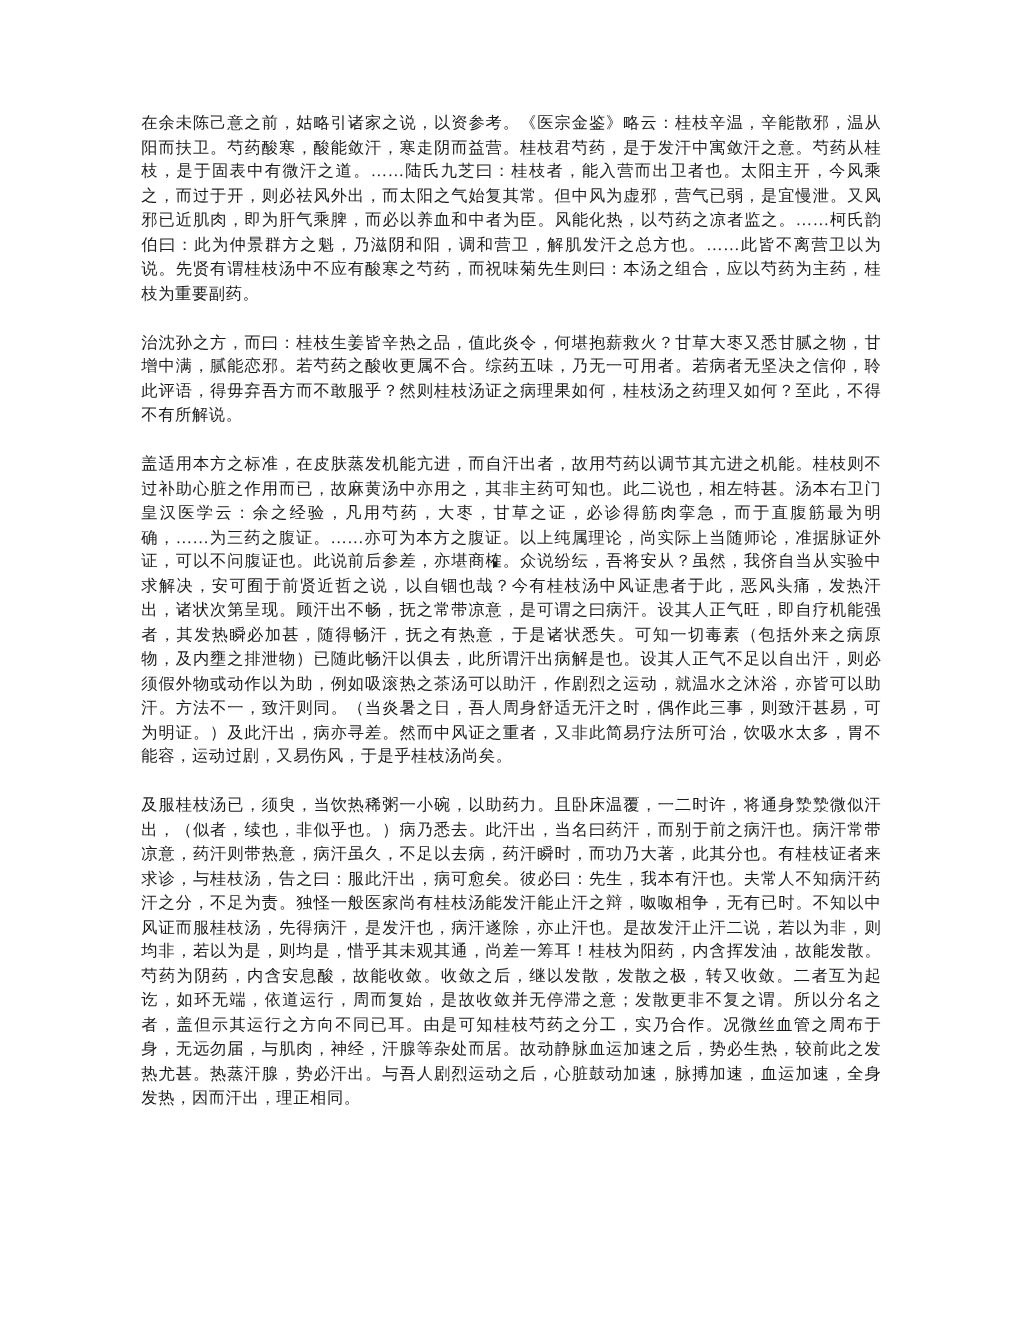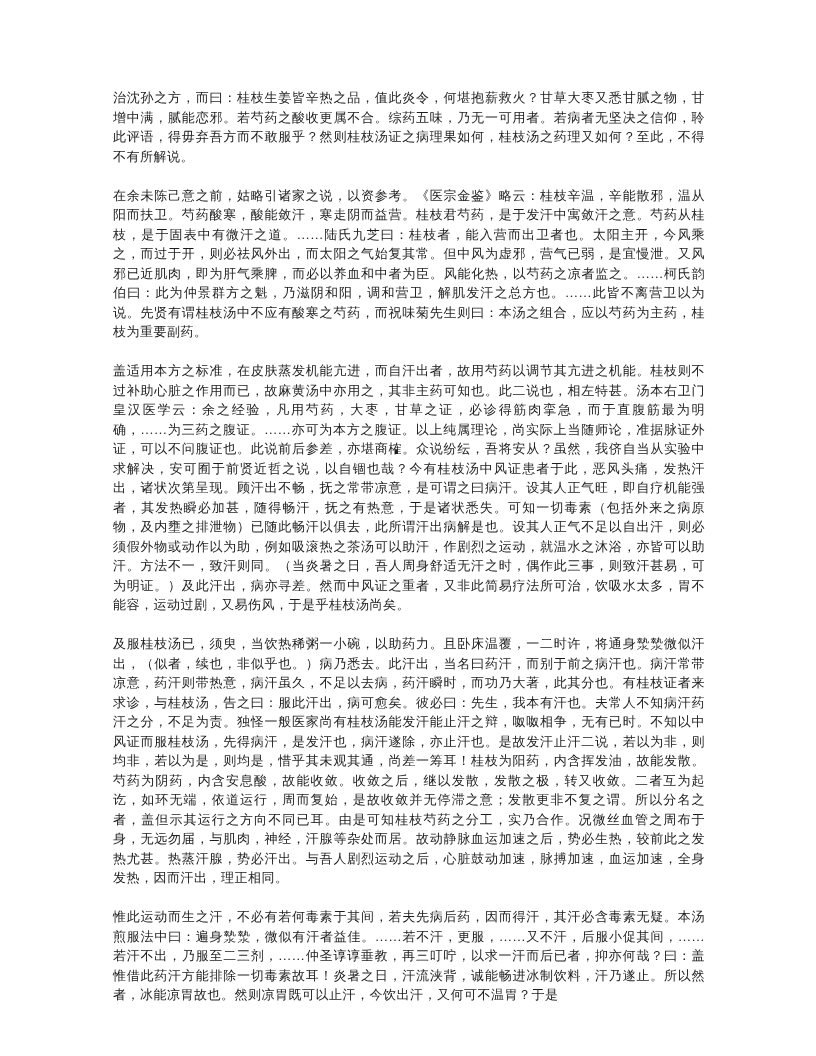--- a/index.html
+++ b/index.html
@@ -33,19 +33,18 @@
   }
   .para:last-child {
     margin-bottom: 0;
   }
 </style>
 </head>
 <body>
 
 <div class="page">
   <div class="text-block">
+      <p class="para">在余未陈己意之前，姑略引诸家之说，以资参考。《医宗金鉴》略云：桂枝辛温，辛能散邪，温从阳而扶卫。芍药酸寒，酸能敛汗，寒走阴而益营。桂枝君芍药，是于发汗中寓敛汗之意。芍药从桂枝，是于固表中有微汗之道。……陆氏九芝曰：桂枝者，能入营而出卫者也。太阳主开，今风乘之，而过于开，则必祛风外出，而太阳之气始复其常。但中风为虚邪，营气已弱，是宜慢泄。又风邪已近肌肉，即为肝气乘脾，而必以养血和中者为臣。风能化热，以芍药之凉者监之。……柯氏韵伯曰：此为仲景群方之魁，乃滋阴和阳，调和营卫，解肌发汗之总方也。……此皆不离营卫以为说。先贤有谓桂枝汤中不应有酸寒之芍药，而祝味菊先生则曰：本汤之组合，应以芍药为主药，桂枝为重要副药。</p>
       <p class="para">治沈孙之方，而曰：桂枝生姜皆辛热之品，值此炎令，何堪抱薪救火？甘草大枣又悉甘腻之物，甘增中满，腻能恋邪。若芍药之酸收更属不合。综药五味，乃无一可用者。若病者无坚决之信仰，聆此评语，得毋弃吾方而不敢服乎？然则桂枝汤证之病理果如何，桂枝汤之药理又如何？至此，不得不有所解说。</p>
-      <p class="para">在余未陈己意之前，姑略引诸家之说，以资参考。《医宗金鉴》略云：桂枝辛温，辛能散邪，温从阳而扶卫。芍药酸寒，酸能敛汗，寒走阴而益营。桂枝君芍药，是于发汗中寓敛汗之意。芍药从桂枝，是于固表中有微汗之道。……陆氏九芝曰：桂枝者，能入营而出卫者也。太阳主开，今风乘之，而过于开，则必祛风外出，而太阳之气始复其常。但中风为虚邪，营气已弱，是宜慢泄。又风邪已近肌肉，即为肝气乘脾，而必以养血和中者为臣。风能化热，以芍药之凉者监之。……柯氏韵伯曰：此为仲景群方之魁，乃滋阴和阳，调和营卫，解肌发汗之总方也。……此皆不离营卫以为说。先贤有谓桂枝汤中不应有酸寒之芍药，而祝味菊先生则曰：本汤之组合，应以芍药为主药，桂枝为重要副药。</p>
       <p class="para">盖适用本方之标准，在皮肤蒸发机能亢进，而自汗出者，故用芍药以调节其亢进之机能。桂枝则不过补助心脏之作用而已，故麻黄汤中亦用之，其非主药可知也。此二说也，相左特甚。汤本右卫门皇汉医学云：余之经验，凡用芍药，大枣，甘草之证，必诊得筋肉挛急，而于直腹筋最为明确，……为三药之腹证。……亦可为本方之腹证。以上纯属理论，尚实际上当随师论，准据脉证外证，可以不问腹证也。此说前后参差，亦堪商榷。众说纷纭，吾将安从？虽然，我侪自当从实验中求解决，安可囿于前贤近哲之说，以自锢也哉？今有桂枝汤中风证患者于此，恶风头痛，发热汗出，诸状次第呈现。顾汗出不畅，抚之常带凉意，是可谓之曰病汗。设其人正气旺，即自疗机能强者，其发热瞬必加甚，随得畅汗，抚之有热意，于是诸状悉失。可知一切毒素（包括外来之病原物，及内壅之排泄物）已随此畅汗以俱去，此所谓汗出病解是也。设其人正气不足以自出汗，则必须假外物或动作以为助，例如吸滚热之茶汤可以助汗，作剧烈之运动，就温水之沐浴，亦皆可以助汗。方法不一，致汗则同。（当炎暑之日，吾人周身舒适无汗之时，偶作此三事，则致汗甚易，可为明证。）及此汗出，病亦寻差。然而中风证之重者，又非此简易疗法所可治，饮吸水太多，胃不能容，运动过剧，又易伤风，于是乎桂枝汤尚矣。</p>
       <p class="para">及服桂枝汤已，须臾，当饮热稀粥一小碗，以助药力。且卧床温覆，一二时许，将通身漐漐微似汗出，（似者，续也，非似乎也。）病乃悉去。此汗出，当名曰药汗，而别于前之病汗也。病汗常带凉意，药汗则带热意，病汗虽久，不足以去病，药汗瞬时，而功乃大著，此其分也。有桂枝证者来求诊，与桂枝汤，告之曰：服此汗出，病可愈矣。彼必曰：先生，我本有汗也。夫常人不知病汗药汗之分，不足为责。独怪一般医家尚有桂枝汤能发汗能止汗之辩，呶呶相争，无有已时。不知以中风证而服桂枝汤，先得病汗，是发汗也，病汗遂除，亦止汗也。是故发汗止汗二说，若以为非，则均非，若以为是，则均是，惜乎其未观其通，尚差一筹耳！桂枝为阳药，内含挥发油，故能发散。芍药为阴药，内含安息酸，故能收敛。收敛之后，继以发散，发散之极，转又收敛。二者互为起讫，如环无端，依道运行，周而复始，是故收敛并无停滞之意；发散更非不复之谓。所以分名之者，盖但示其运行之方向不同已耳。由是可知桂枝芍药之分工，实乃合作。况微丝血管之周布于身，无远勿届，与肌肉，神经，汗腺等杂处而居。故动静脉血运加速之后，势必生热，较前此之发热尤甚。热蒸汗腺，势必汗出。与吾人剧烈运动之后，心脏鼓动加速，脉搏加速，血运加速，全身发热，因而汗出，理正相同。</p>
-      <p class="para">惟此运动而生之汗，不必有若何毒素于其间，若夫先病后药，因而得汗，其汗必含毒素无疑。本汤煎服法中曰：遍身漐漐，微似有汗者益佳。……若不汗，更服，……又不汗，后服小促其间，……若汗不出，乃服至二三剂，……仲圣谆谆垂教，再三叮咛，以求一汗而后已者，抑亦何哉？曰：盖惟借此药汗方能排除一切毒素故耳！炎暑之日，汗流浃背，诚能畅进冰制饮料，汗乃遂止。所以然者，冰能凉胃故也。然则凉胃既可以止汗，今饮出汗，又何可不温胃？于是</p>
     </div>
 </div>
 
 </body></html>

